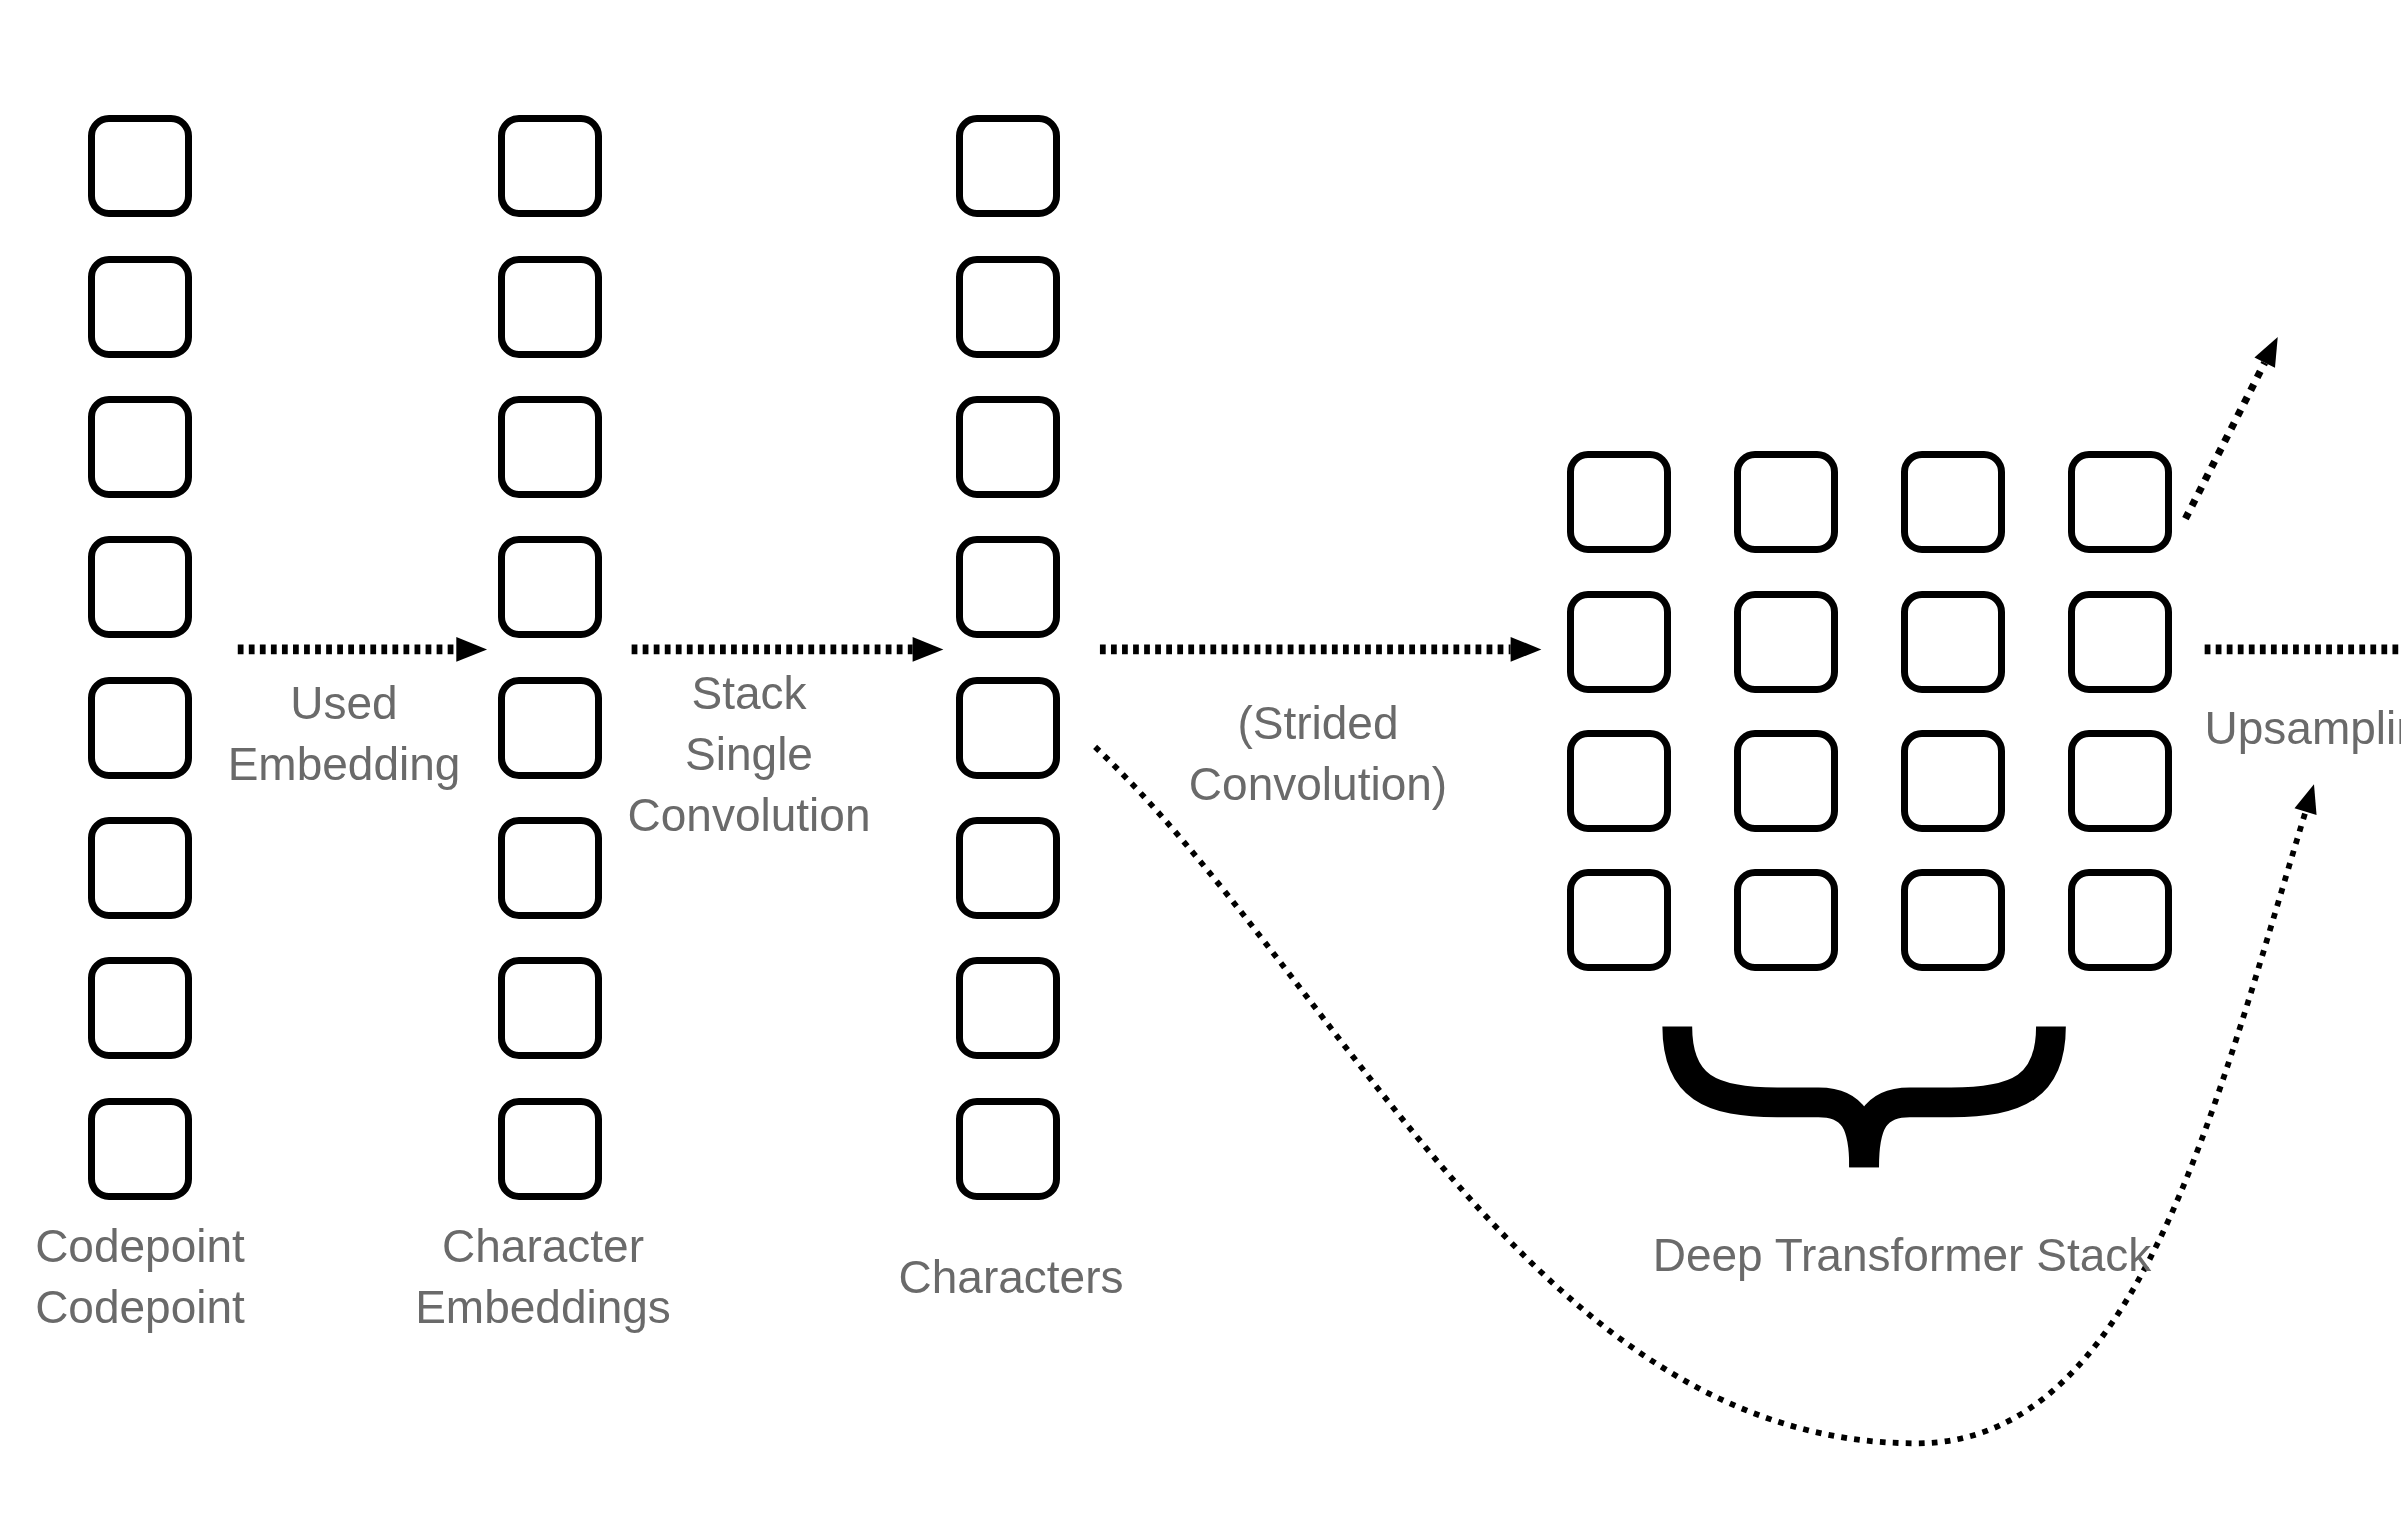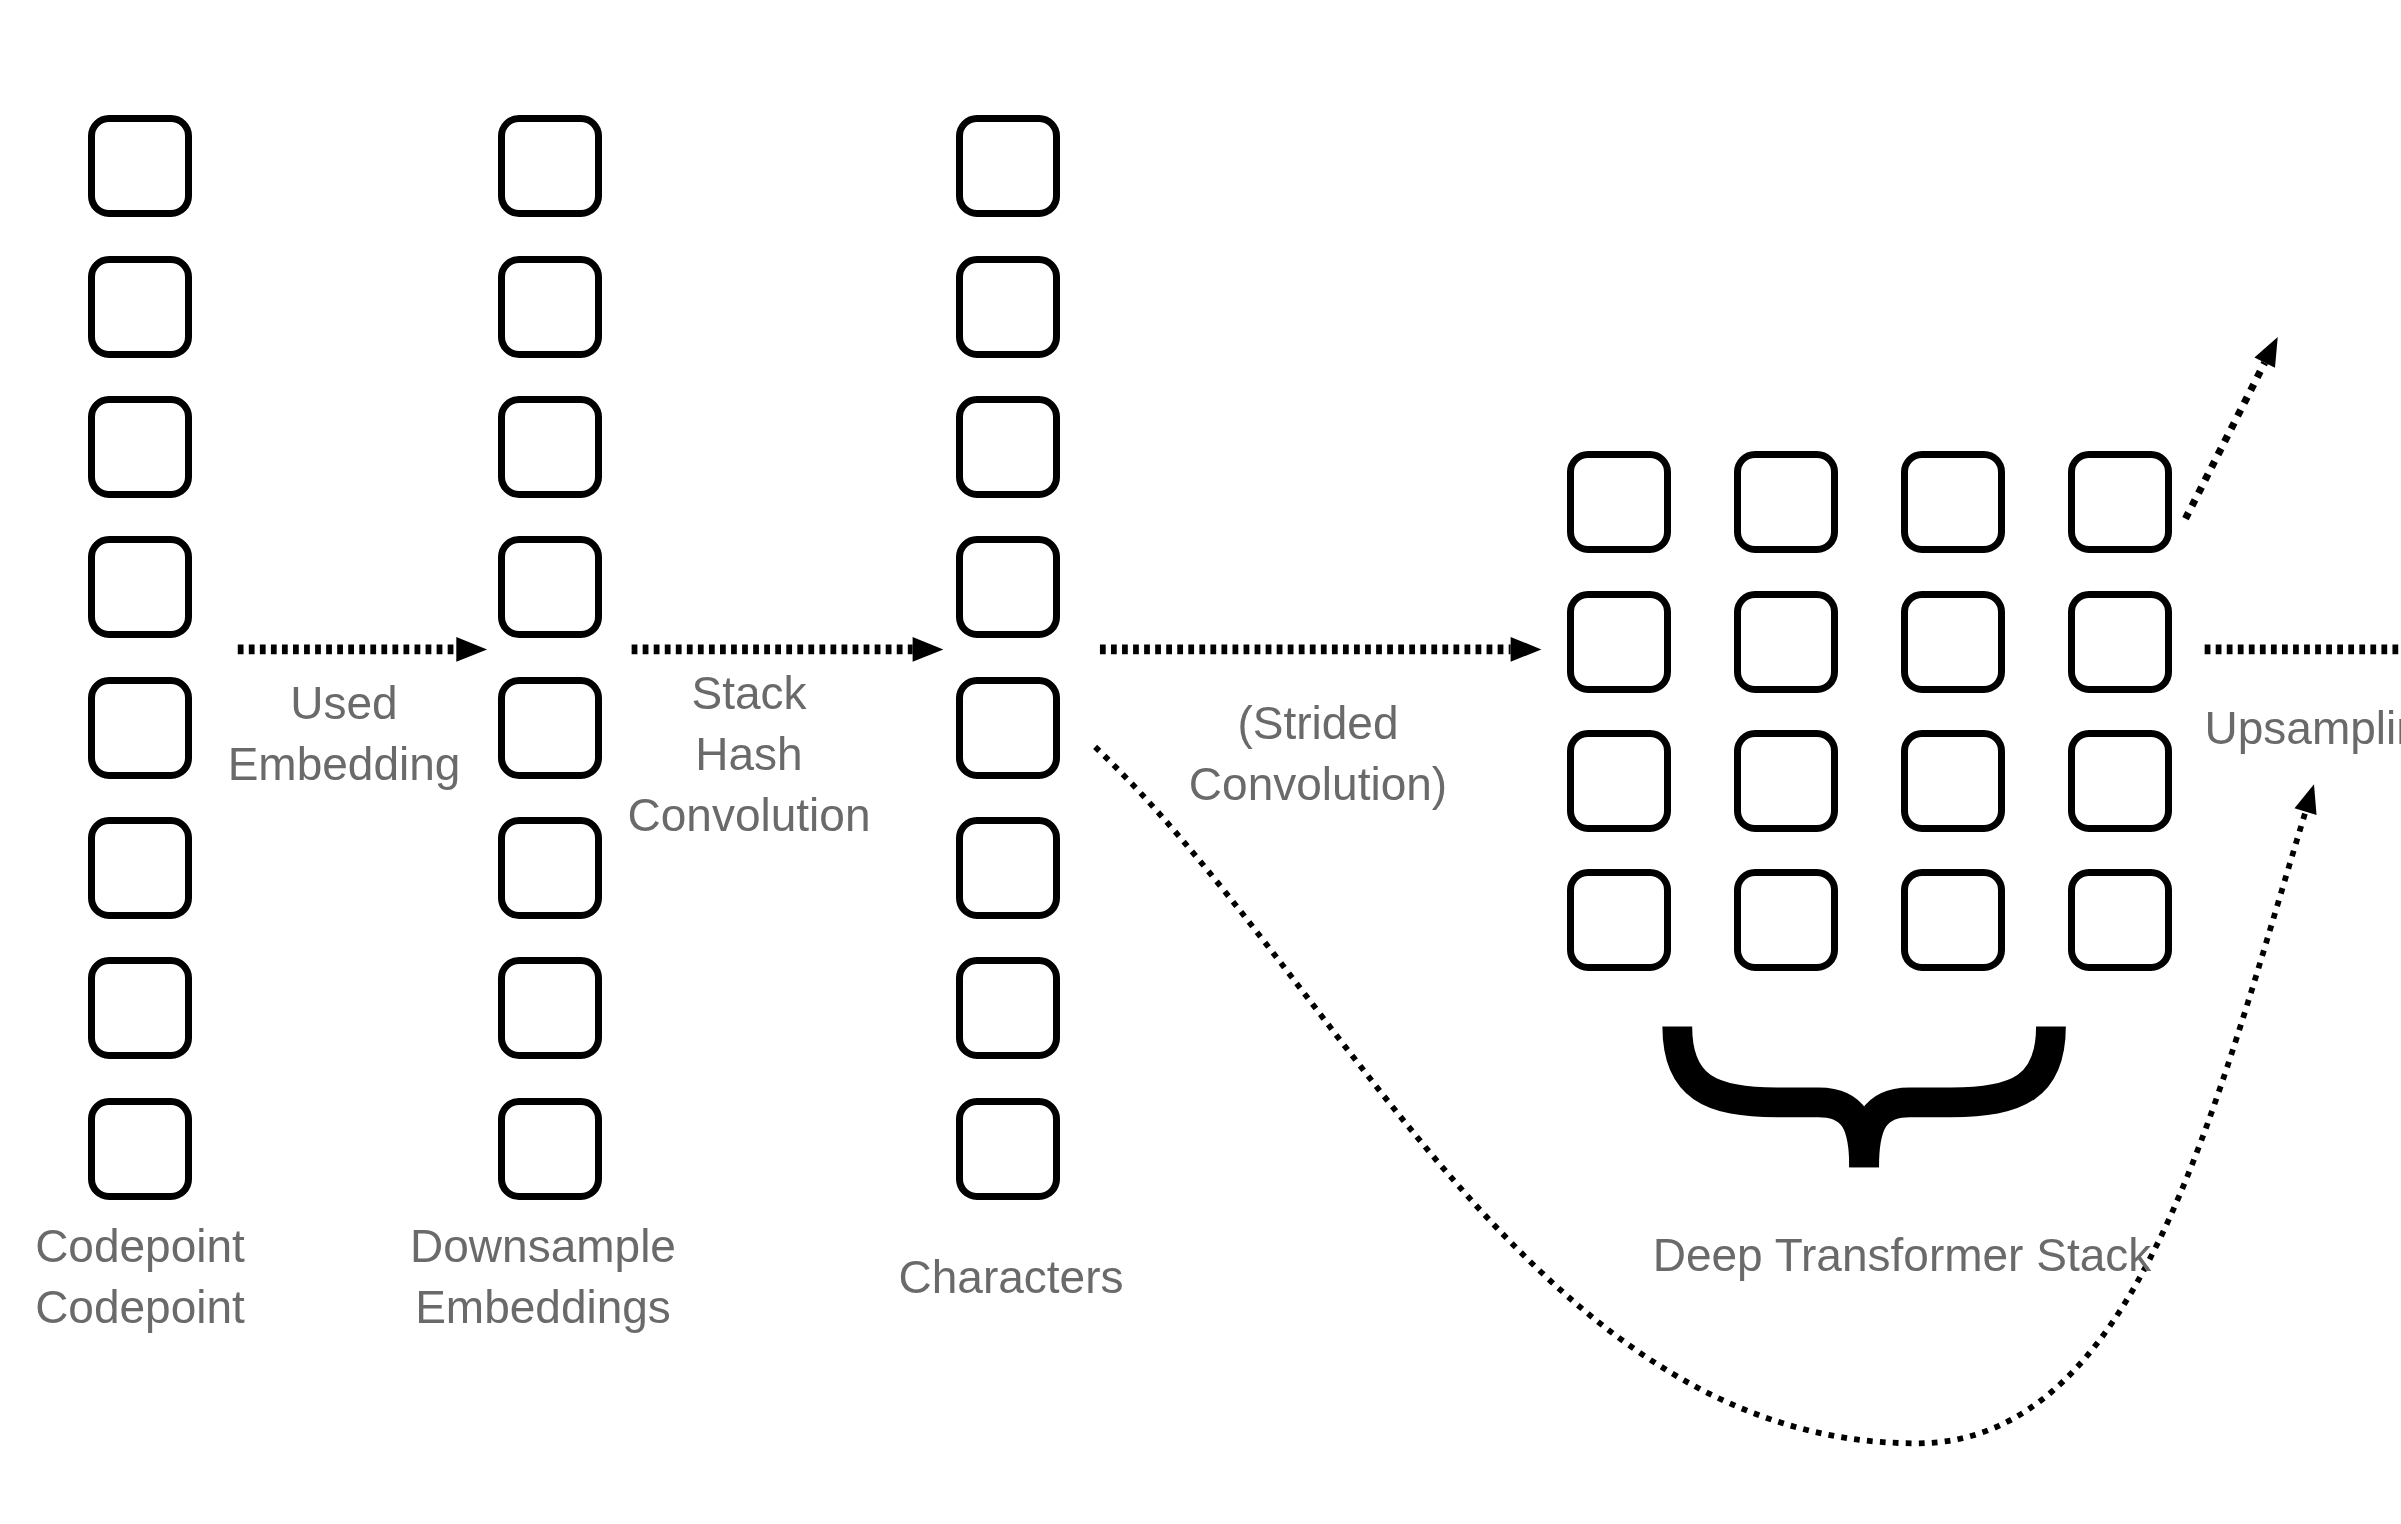--- a/index.html
+++ b/index.html
@@ -103,34 +103,34 @@
       <div class="sq" style="left: 1734px; top: 869px;"></div>
       <div class="sq" style="left: 1901px; top: 869px;"></div>
       <div class="sq" style="left: 2068px; top: 869px;"></div>
     </div>
 
   <div class="lbl" style="left:140px;top:1277px">
     <div>Codepoint</div>
     <div>Codepoint</div>
   </div>
   <div class="lbl" style="left:543px;top:1277px">
-    <div>Downsample</div>
+    <div>Character</div>
     <div>Embeddings</div>
   </div>
   <div class="lbl" style="left:1011px;top:1277px">
     <div>Characters</div>
   </div>
 
   <div class="lbl" style="left:344px;top:734px">
     <div>Used</div>
     <div>Embedding</div>
   </div>
   <div class="lbl" style="left:749px;top:754px">
     <div>Stack</div>
-    <div>Hash</div>
+    <div>Single</div>
     <div>Convolution</div>
   </div>
   <div class="lbl" style="left:1318px;top:754px">
     <div>(Strided</div>
     <div>Convolution)</div>
   </div>
   <div class="lbl" style="left:2326px;top:728px">
     <div>Upsampling</div>
   </div>
 

